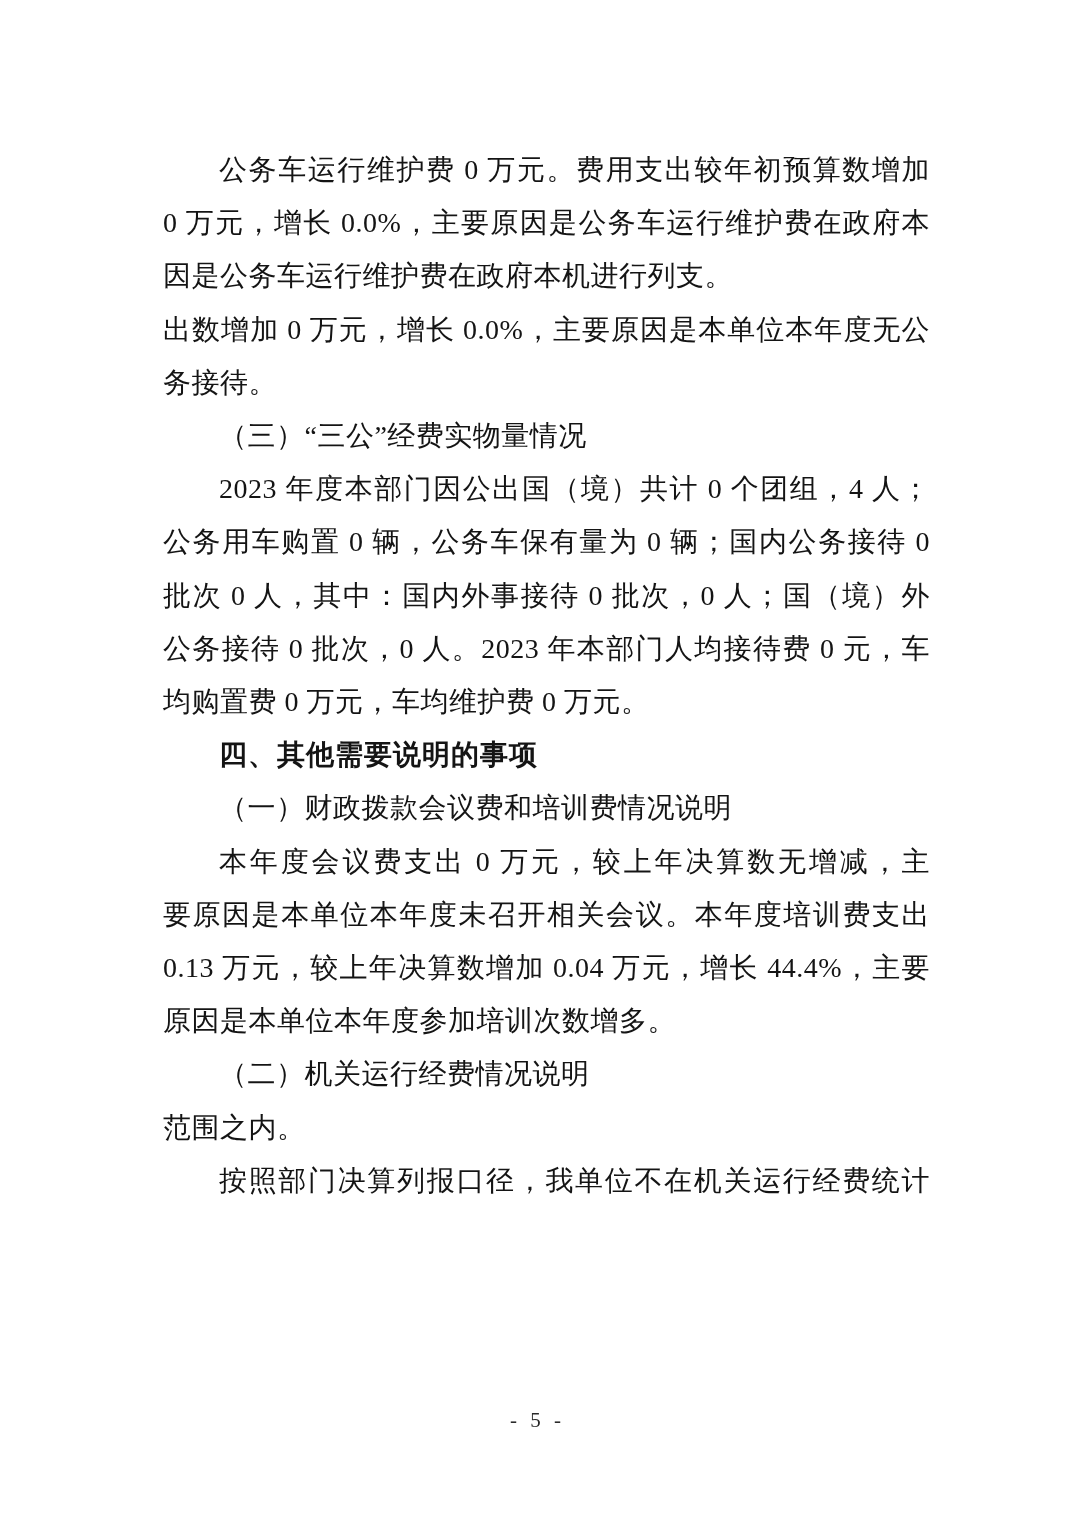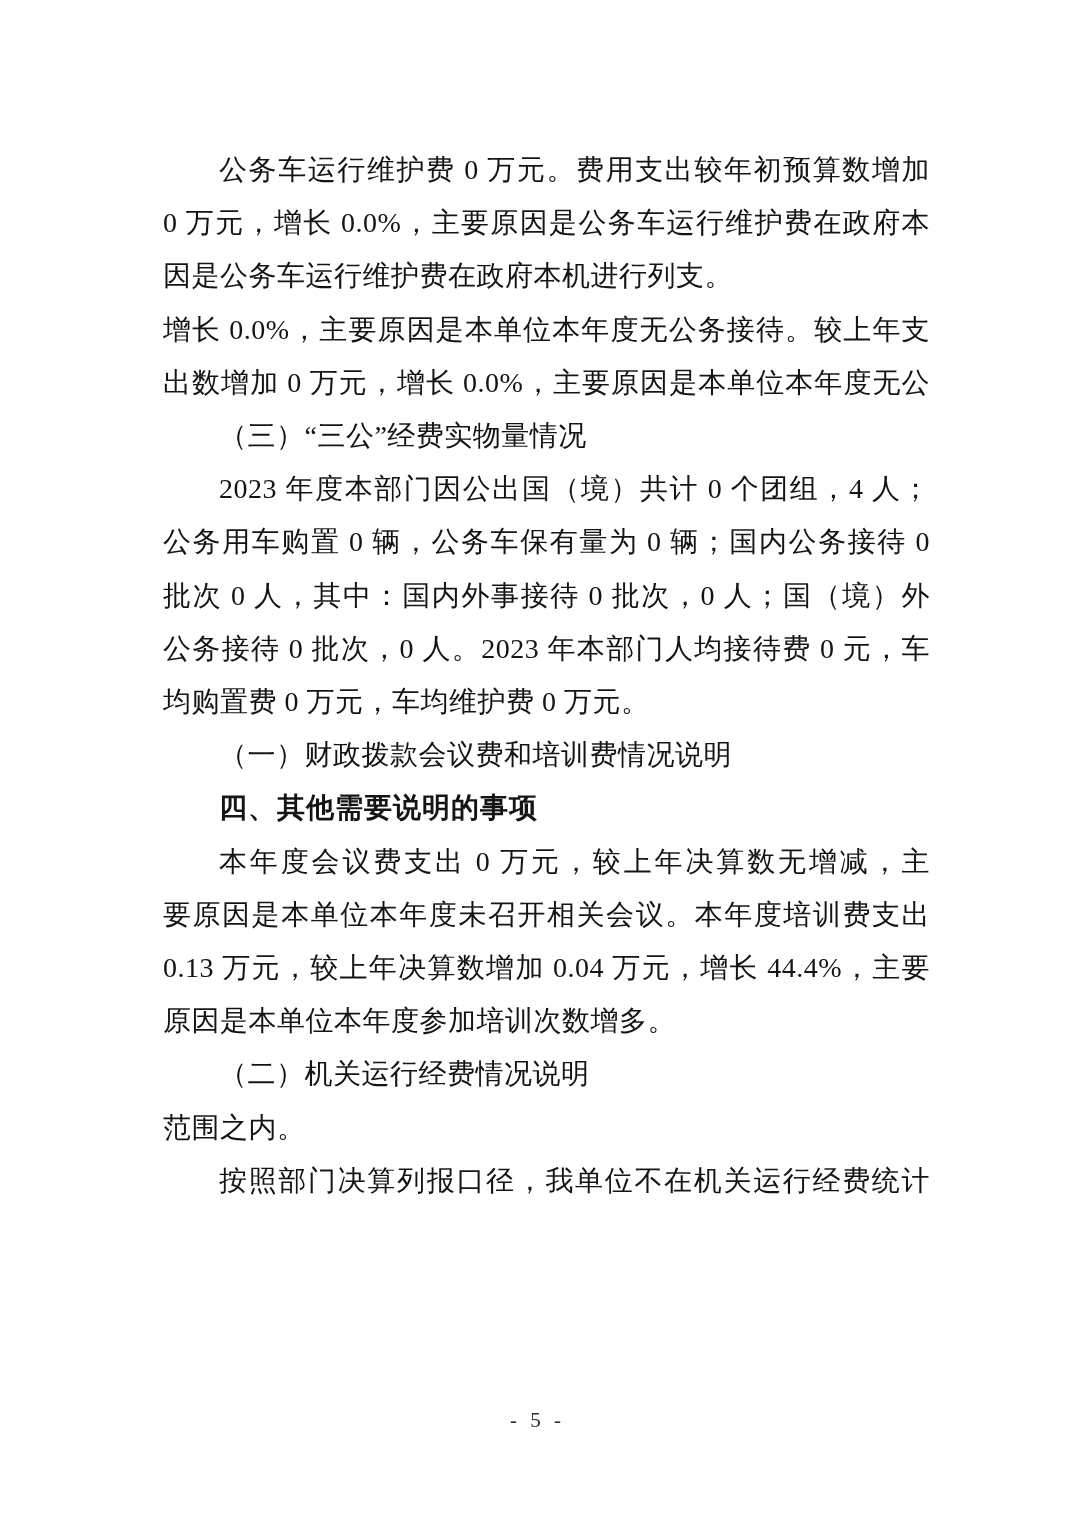--- a/index.html
+++ b/index.html
@@ -62,38 +62,38 @@
 <body>
 
 <div class="page">
   <div class="content" id="doc-content">
       <div class="block paragraph">
         <div class="line fill first">公务车运行维护费 0 万元。费用支出较年初预算数增加</div>
         <div class="line fill">0 万元，增长 0.0%，主要原因是公务车运行维护费在政府本</div>
         <div class="line end">因是公务车运行维护费在政府本机进行列支。</div>
       </div>
       <div class="block paragraph">
-        <div class="line fill">增长 0.0%，主要原因是本单位本年度无公务接待。较上年支</div>
         <div class="line fill">出数增加 0 万元，增长 0.0%，主要原因是本单位本年度无公</div>
+        <div class="line end">务接待。</div>
       </div>
       <div class="block subheading">
         <div class="line end first">（三）“三公”经费实物量情况</div>
       </div>
       <div class="block paragraph">
         <div class="line fill first">2023 年度本部门因公出国（境）共计 0 个团组，4 人；</div>
         <div class="line fill">公务用车购置 0 辆，公务车保有量为 0 辆；国内公务接待 0</div>
         <div class="line fill">批次 0 人，其中：国内外事接待 0 批次，0 人；国（境）外</div>
         <div class="line fill">公务接待 0 批次，0 人。2023 年本部门人均接待费 0 元，车</div>
         <div class="line end">均购置费 0 万元，车均维护费 0 万元。</div>
       </div>
+      <div class="block heading">
+        <div class="line end first">四、其他需要说明的事项</div>
+      </div>
       <div class="block subheading">
         <div class="line end first">（一）财政拨款会议费和培训费情况说明</div>
-      </div>
-      <div class="block heading">
-        <div class="line end first">四、其他需要说明的事项</div>
       </div>
       <div class="block paragraph">
         <div class="line fill first">本年度会议费支出 0 万元，较上年决算数无增减，主</div>
         <div class="line fill">要原因是本单位本年度未召开相关会议。本年度培训费支出</div>
         <div class="line fill">0.13 万元，较上年决算数增加 0.04 万元，增长 44.4%，主要</div>
         <div class="line end">原因是本单位本年度参加培训次数增多。</div>
       </div>
       <div class="block subheading">
         <div class="line end first">（二）机关运行经费情况说明</div>
       </div>

